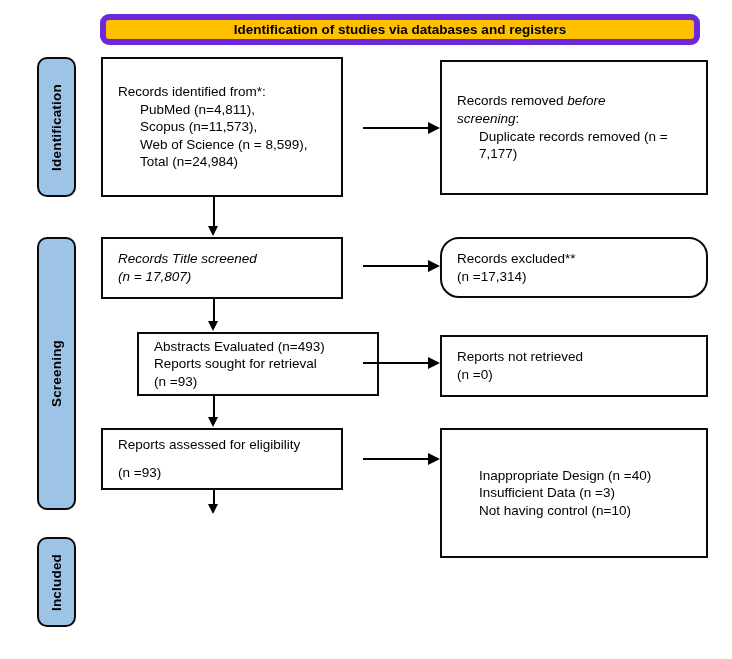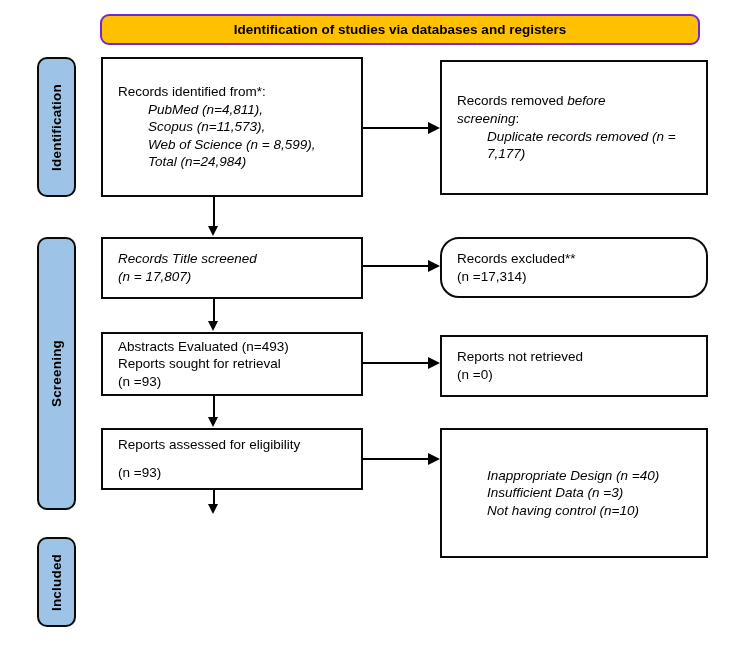--- a/index.html
+++ b/index.html
@@ -6,21 +6,21 @@
   #canvas{
     position:relative;
     width:732px;height:659px;
     background:#ffffff;
     font-family:"Liberation Sans", sans-serif;
     color:#000;
     overflow:hidden;
   }
   .banner{
     position:absolute;left:100px;top:14px;width:600px;height:31px;
-    background:#FFC000;border:2px solid #6d28d9;border-radius:9px;
+    background:#FFC000;border:6px solid #6d28d9;border-radius:9px;
     box-sizing:border-box;
     display:flex;align-items:center;justify-content:center;
     font-size:13.5px;font-weight:bold;
   }
   .stage{
     position:absolute;left:37px;width:39px;
     background:#9DC3E6;border:2.5px solid #0a0a0a;border-radius:10px;
     box-sizing:border-box;
     display:flex;align-items:center;justify-content:center;
   }
@@ -30,23 +30,23 @@
     font-size:13.5px;font-weight:bold;letter-spacing:.2px;
   }
   .box{
     position:absolute;
     background:#ffffff;border:2.4px solid #0a0a0a;
     box-sizing:border-box;
     display:flex;flex-direction:column;justify-content:center;
     font-size:13.5px;line-height:1.3;
     padding:6px 10px 6px 15px;
   }
-  .lbox{left:101px;width:262px;}
+  .lbox{left:101px;width:242px;}
   .rbox{left:440px;width:268px;padding-right:16px;}
-  .indent{margin-left:30px;font-style:italic;}
+  .indent{margin-left:22px;}
   em{font-style:italic;}
   .harrow{
     position:absolute;height:1.8px;background:#000;
   }
   .harrow::after{
     content:'';position:absolute;right:-12px;top:-5.2px;
     border-left:12px solid #000;
     border-top:6px solid transparent;border-bottom:6px solid transparent;
   }
   .varrow{
@@ -83,21 +83,21 @@
     <div class="indent">Scopus (n=11,573),</div>
     <div class="indent">Web of Science (n = 8,599),</div>
     <div class="indent">Total (n=24,984)</div>
   </div>
 
   <div class="box lbox" style="top:237px;height:62px;font-style:italic;">
     <div>Records Title screened</div>
     <div>(n = 17,807)</div>
   </div>
 
-  <div class="box lbox" style="top:332px;height:64px;">
+  <div class="box lbox" style="top:332px;height:64px;margin-left:36px;">
     <div>Abstracts Evaluated (n=493)</div>
     <div>Reports sought for retrieval</div>
     <div>(n =93)</div>
   </div>
 
   <div class="box lbox" style="top:428px;height:62px;gap:10px;">
     <div>Reports assessed for eligibility</div>
     <div>(n =93)</div>
   </div>
 

